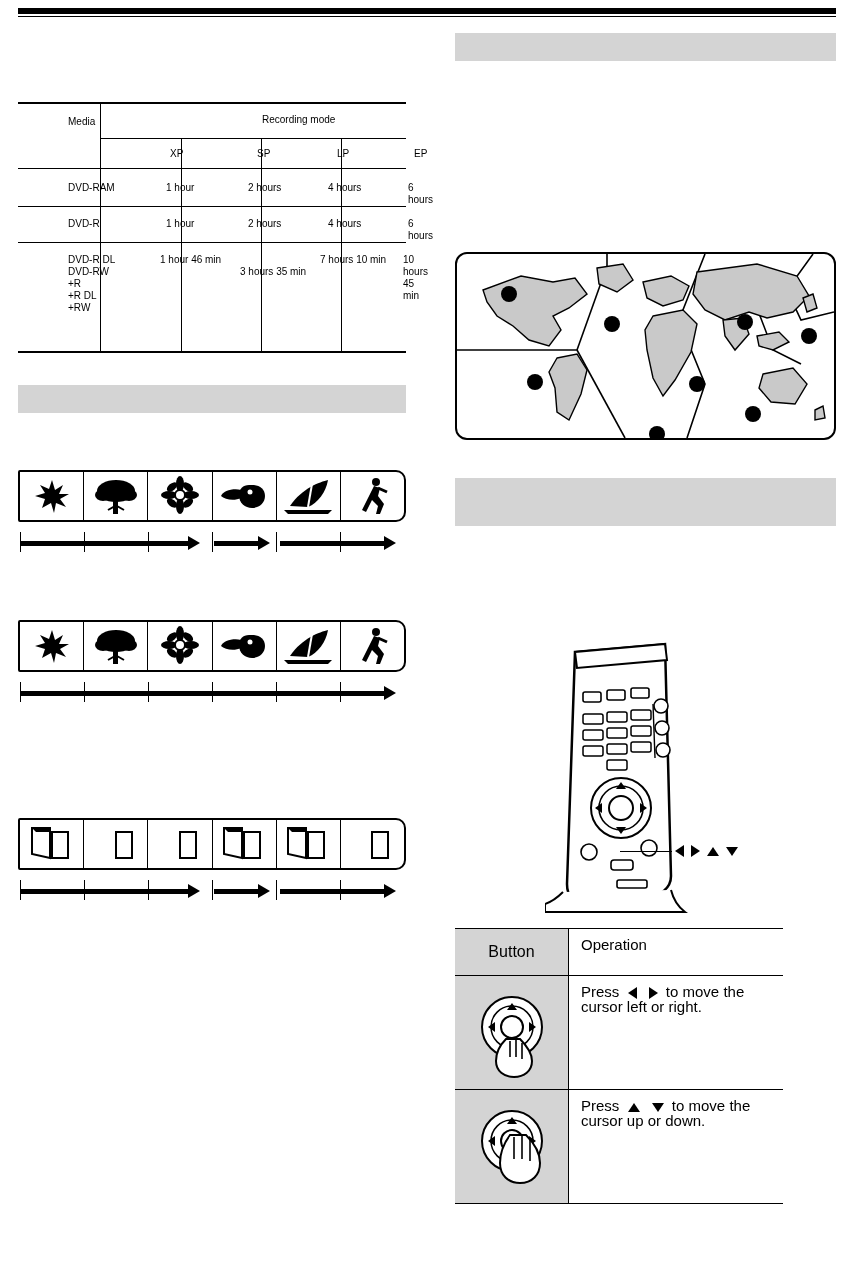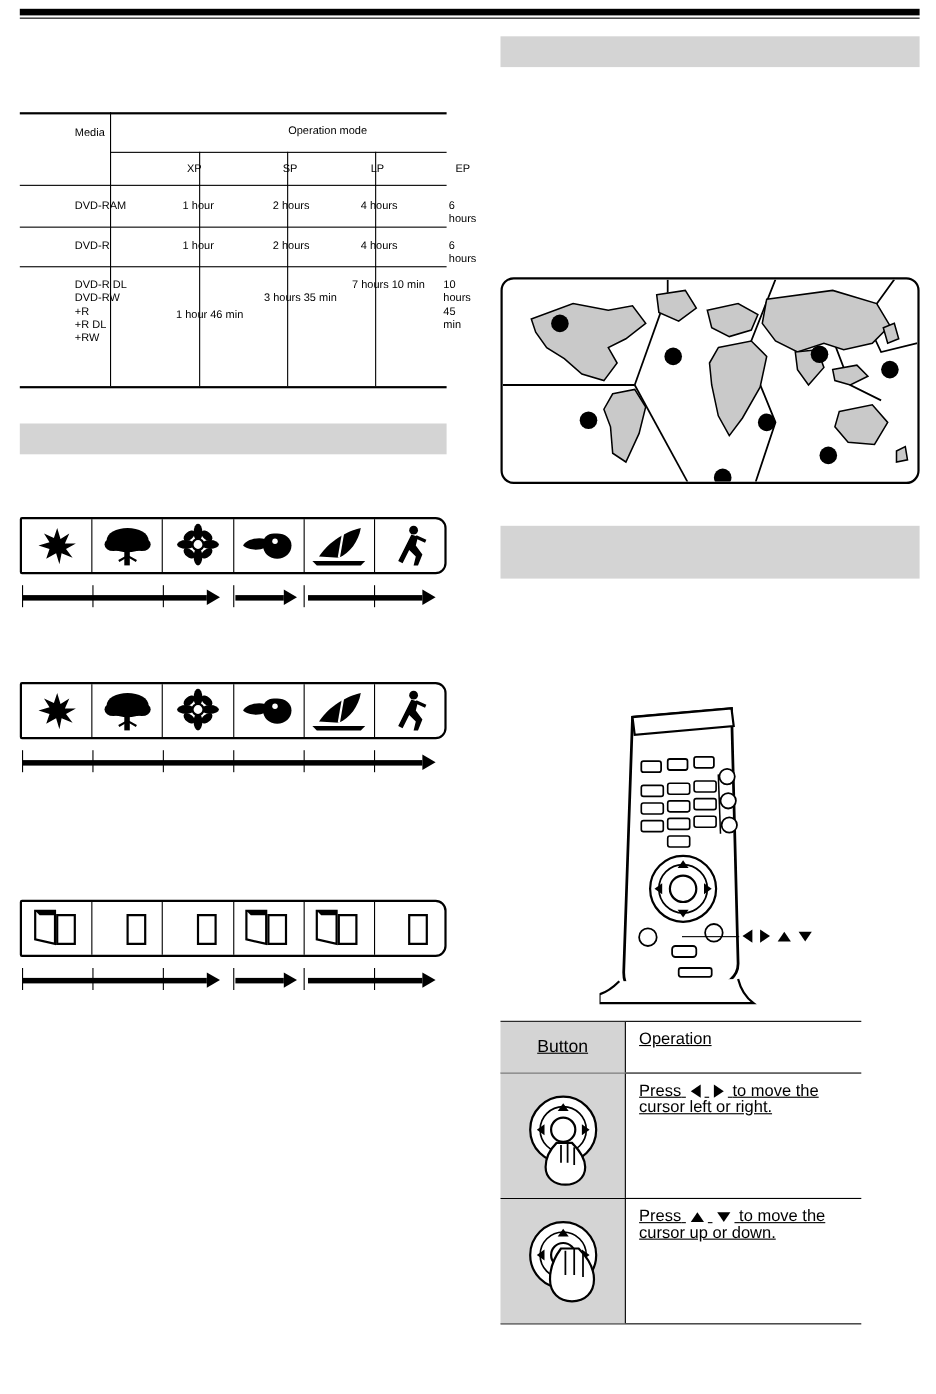--- a/index.html
+++ b/index.html
@@ -147,21 +147,20 @@
   }
 
   
   .steps-table {
     position: absolute;
     left: 455px;
     top: 928px;
     width: 328px;
     border-top: 1px solid #000;
     box-sizing: border-box;
-    text-decoration: underline;
   }
   .steps-row {
     display: flex;
     border-bottom: 1px solid #000;
     min-height: 46px;
   }
   .steps-row .col-left {
     width: 114px;
     background: #d4d4d4;
     border-right: 1px solid #000;
@@ -218,21 +217,21 @@
   <div class="hline" style="top:104px; width:388px;"></div>
   <div class="hline" style="top:140px; width:388px;"></div>
   <div class="hline thick" style="top:249px; width:388px;"></div>
 
   <div class="vline" style="left:82px;  top:0px;  height:249px;"></div>
   <div class="vline" style="left:163px; top:36px; height:213px;"></div>
   <div class="vline" style="left:243px; top:36px; height:213px;"></div>
   <div class="vline" style="left:323px; top:36px; height:213px;"></div>
 
   <div class="cell" style="left:6px;  top:14px;">Media</div>
-  <div class="cell" style="left:200px; top:12px;">Operation mode</div>
+  <div class="cell" style="left:200px; top:12px;">Recording mode</div>
   <div class="cell" style="left:108px; top:46px;">XP</div>
   <div class="cell" style="left:195px; top:46px;">SP</div>
   <div class="cell" style="left:275px; top:46px;">LP</div>
   <div class="cell" style="left:352px; top:46px;">EP</div>
 
   <div class="cell" style="left:6px;  top:80px;">DVD-RAM</div>
   <div class="cell" style="left:104px; top:80px;">1 hour</div>
   <div class="cell" style="left:186px; top:80px;">2 hours</div>
   <div class="cell" style="left:266px; top:80px;">4 hours</div>
   <div class="cell" style="left:346px; top:80px;">6 hours</div>
@@ -241,21 +240,21 @@
   <div class="cell" style="left:104px; top:116px;">1 hour</div>
   <div class="cell" style="left:186px; top:116px;">2 hours</div>
   <div class="cell" style="left:266px; top:116px;">4 hours</div>
   <div class="cell" style="left:346px; top:116px;">6 hours</div>
 
   <div class="cell" style="left:6px; top:152px; white-space:pre-line;">DVD-R DL
 DVD-RW
 +R
 +R DL
 +RW</div>
-  <div class="cell" style="left:98px;  top:152px;margin-top:27px;">1 hour 46 min</div>
+  <div class="cell" style="left:98px;  top:152px;">1 hour 46 min</div>
   <div class="cell" style="left:178px; top:164px;">3 hours 35 min</div>
   <div class="cell" style="left:258px; top:152px;">7 hours 10 min</div>
   <div class="cell" style="left:330px; top:152px;margin-left:11px;">10 hours 45 min</div>
 </div>
 
 <div class="grey-bar" style="left:18px; top:385px; width:388px; height:28px;"></div>
 
 <div class="strip" style="left:18px; top:470px; width:388px;">
   <div class="strip-frames">
     <div class="frame">

